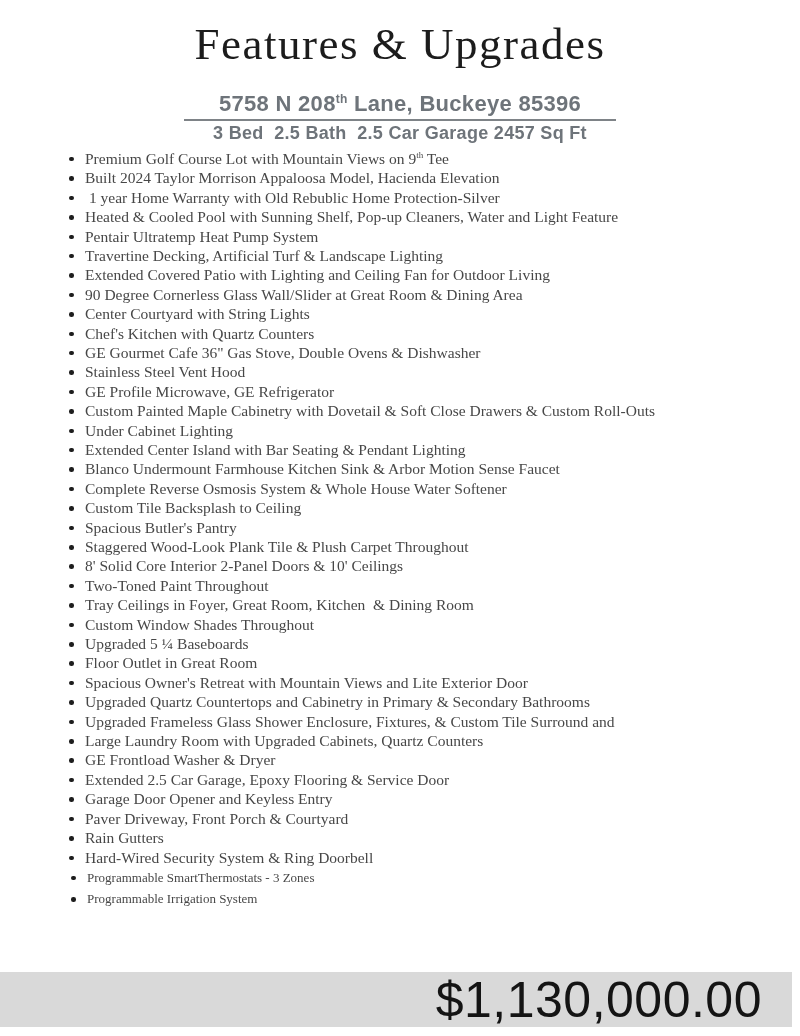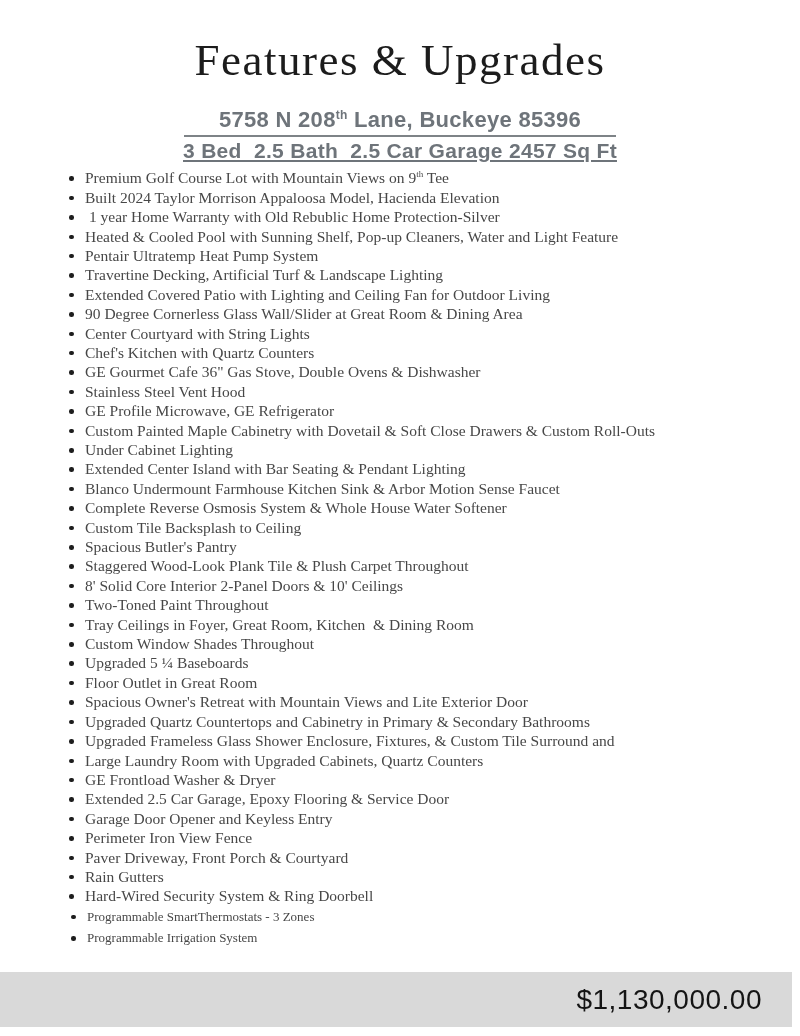--- a/index.html
+++ b/index.html
@@ -11,21 +11,21 @@
     --price-color:#141414;
   }
   *{margin:0;padding:0;box-sizing:border-box;}
   html,body{width:800px;height:1036px;}
   body{
     background:#ffffff;
     font-family:"Liberation Serif",serif;
     position:relative;
     overflow:hidden;
   }
-  .header{ text-align:center; padding-top:38px; }
+  .header{ text-align:center; padding-top:22px; }
   .page-title{
     font-family:"Liberation Serif","DejaVu Serif",serif;
     font-weight:400;
     font-size:45px;
     line-height:1.0;
     letter-spacing:1.5px;
     color:var(--title-color);
   }
   .address{
     margin-top:25px;
@@ -38,26 +38,25 @@
   }
   .address sup{ font-size:12px; line-height:0; }
   .divider{
     width:432px; height:2px;
     margin:3px auto 2px auto;
     background:var(--divider-gray);
   }
   .stats{
     font-family:"Liberation Sans",sans-serif;
     font-weight:700;
-    font-size:21px;
+    font-size:18px;
     line-height:1.15;
     letter-spacing:.3px;
     color:var(--subtitle-gray);
     white-space:pre;
-    text-decoration:underline;
   }
   ul.features{
     list-style:none;
     margin:5px 20px 0 68px;
   }
   ul.features li{
     position:relative;
     padding-left:17px;
     font-size:15.5px;
     line-height:19.4px;
@@ -85,21 +84,21 @@
     width:792px; height:55px;
     background:var(--bar-gray);
     display:flex;
     align-items:center;
     justify-content:flex-end;
     padding-right:30px;
   }
   .price-value{
     font-family:"Liberation Sans",sans-serif;
     font-weight:400;
-    font-size:28px;
+    font-size:50px;
     letter-spacing:.5px;
     color:var(--price-color);
   }
 </style>
 </head>
 <body>
 
 <div class="header">
   <div class="page-title">Features &amp; Upgrades</div>
   <div class="address"><span>5758 N 208</span><sup>th</sup><span> Lane, Buckeye 85396</span></div>
@@ -135,21 +134,20 @@
   <li><span>Custom Window Shades Throughout</span></li>
   <li><span>Upgraded 5 ¼ Baseboards</span></li>
   <li><span>Floor Outlet in Great Room</span></li>
   <li><span>Spacious Owner's Retreat with Mountain Views and Lite Exterior Door</span></li>
   <li><span>Upgraded Quartz Countertops and Cabinetry in Primary &amp; Secondary Bathrooms</span></li>
   <li><span>Upgraded Frameless Glass Shower Enclosure, Fixtures, &amp; Custom Tile Surround and</span></li>
   <li><span>Large Laundry Room with Upgraded Cabinets, Quartz Counters</span></li>
   <li><span>GE Frontload Washer &amp; Dryer</span></li>
   <li><span>Extended 2.5 Car Garage, Epoxy Flooring &amp; Service Door</span></li>
   <li><span>Garage Door Opener and Keyless Entry</span></li>
-  <li><span>Perimeter Iron View Fence</span></li>
   <li><span>Paver Driveway, Front Porch &amp; Courtyard</span></li>
   <li><span>Rain Gutters</span></li>
   <li><span>Hard-Wired Security System &amp; Ring Doorbell</span></li>
   <li class="lg"><span>Programmable SmartThermostats - 3 Zones</span></li>
   <li class="lg"><span>Programmable Irrigation System</span></li>
 </ul>
 
 <div class="price-bar">
   <span class="price-value">$1,130,000.00</span>
 </div>

